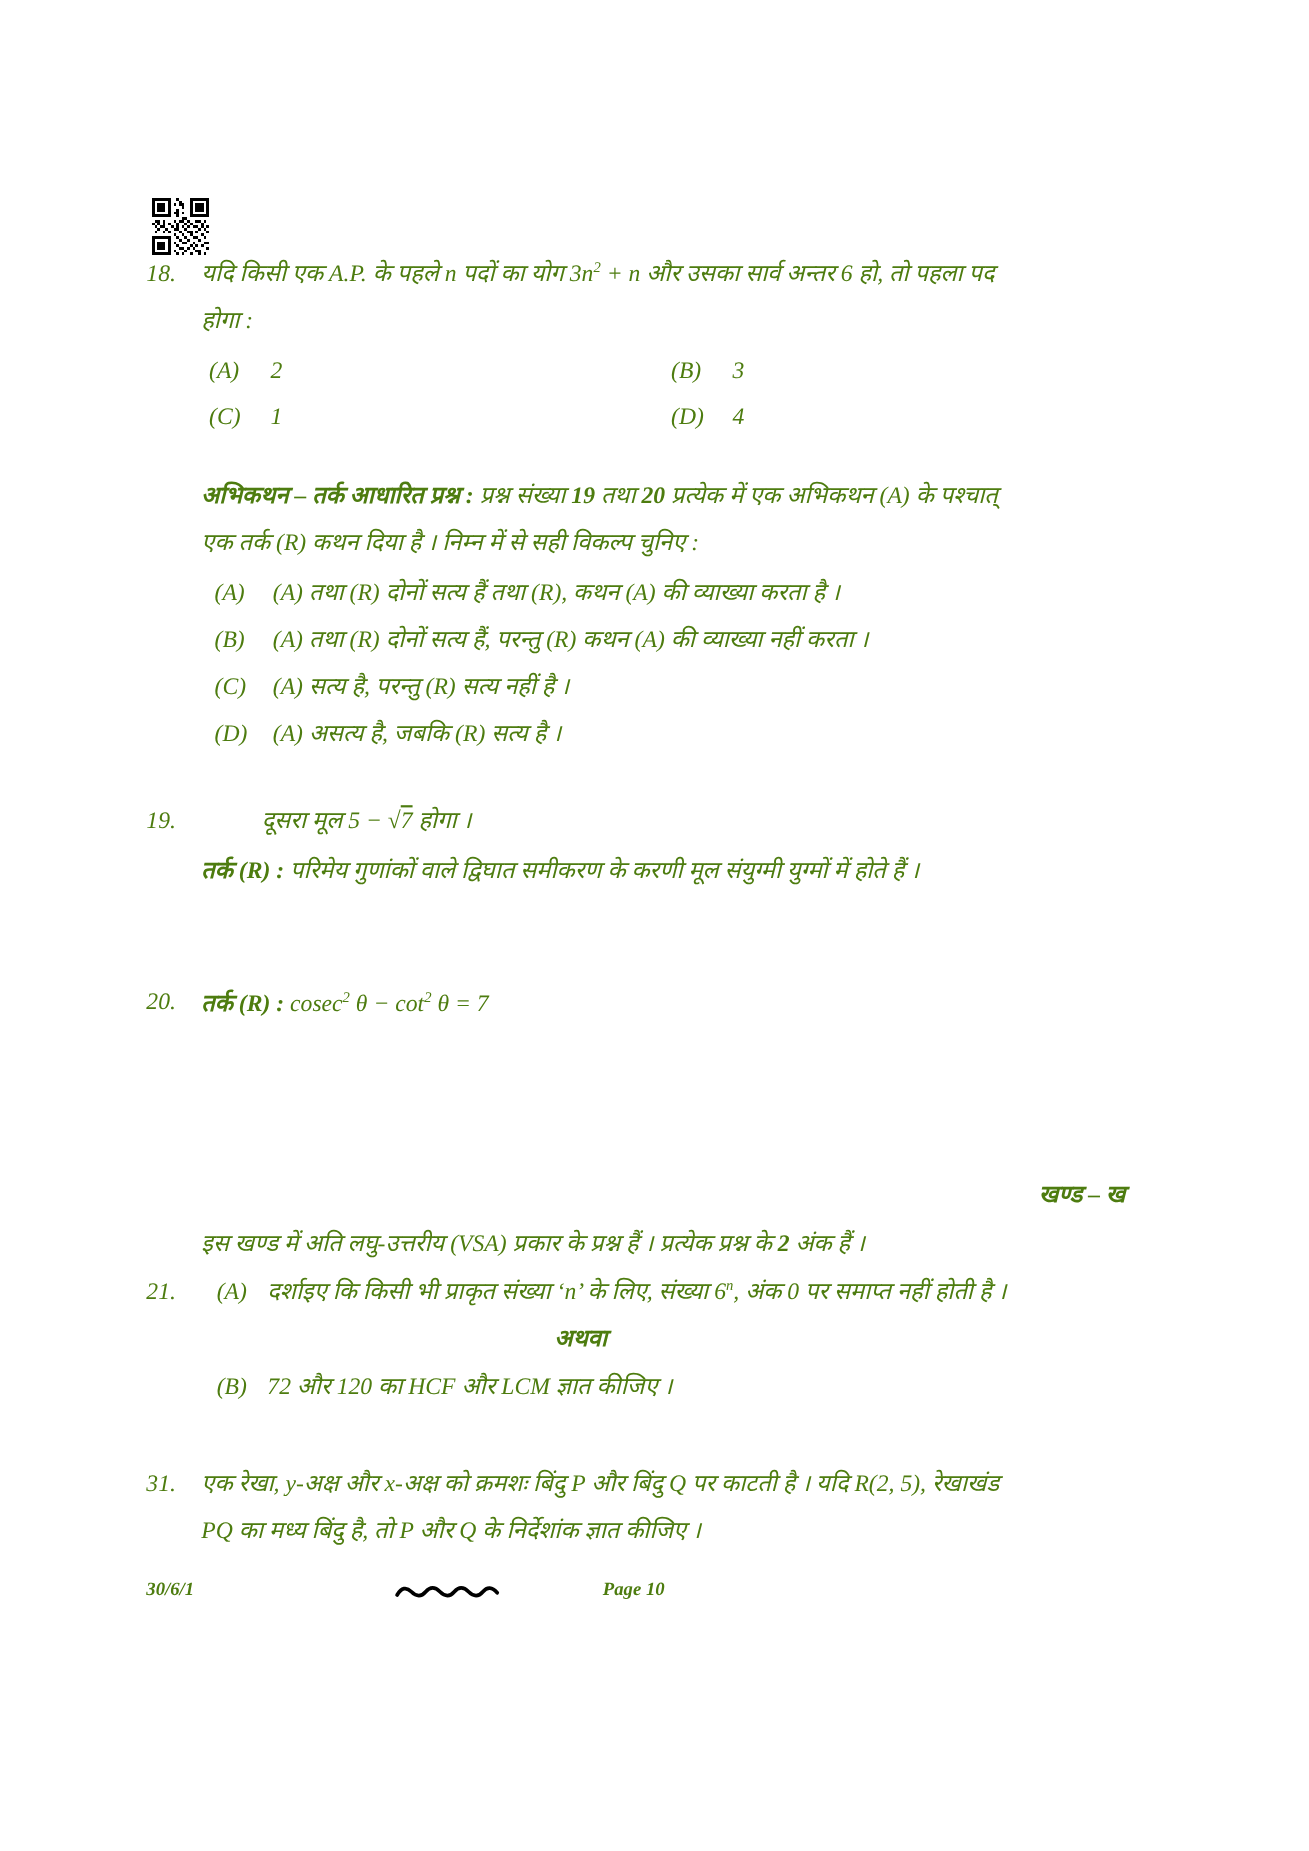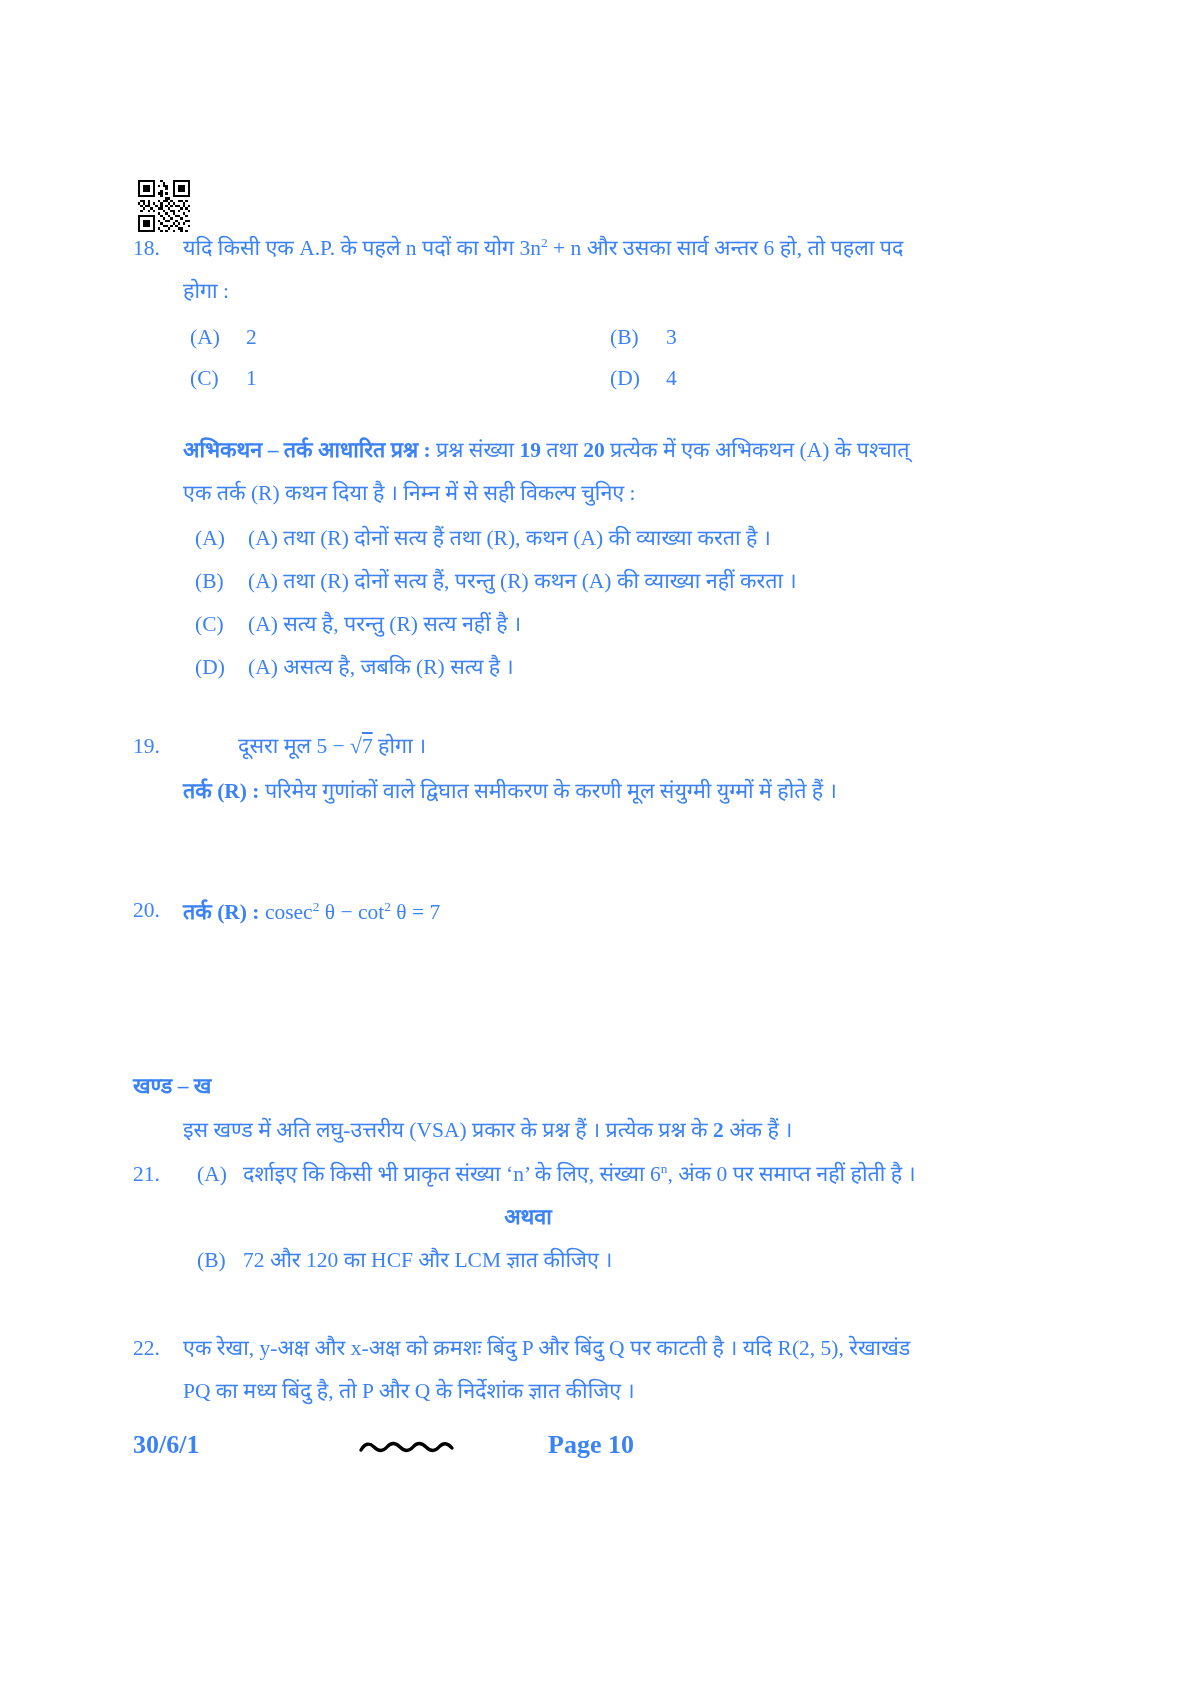--- a/index.html
+++ b/index.html
@@ -2,23 +2,24 @@
 <html><head>
 <meta charset="utf-8">
 <style>
   * { margin:0; padding:0; box-sizing:border-box; }
   html,body { background:#ffffff; }
   .page {
     position:relative;
     width:1190px; height:1683px;
     background:#ffffff;
     font-family:"Liberation Serif","DejaVu Serif",serif;
-    color:#3b82f6;
+    color:#4d7c0f;
     font-size:21.5px;
     overflow:hidden;
+    font-style:italic;
   }
   .abs { position:absolute; }
   .ln { line-height:43px; white-space:nowrap; }
   .b { font-weight:bold; }
   sup { font-size:62%; vertical-align:super; line-height:0; }
   .rad { text-decoration:overline; }
   .qrow { display:flex; }
   .qnum { width:50px; flex:0 0 50px; }
   .qbody { flex:1; }
   
@@ -29,22 +30,22 @@
   .olab { width:56px; }
   
   .ar-opt { display:flex; padding-left:12px; line-height:43px; white-space:nowrap; }
   .arlab { width:53px; flex:0 0 53px; }
   
   .indent55 { padding-left:55px; }
   
   .part { display:flex; padding-left:14px; }
   .plab { width:46px; flex:0 0 46px; }
   .or-line { width:690px; text-align:center; }
-  .section-head { text-align:left; }
-  .footer-text { font-weight:bold; font-size:26px; line-height:30px; white-space:nowrap; }
+  .section-head { text-align:right; }
+  .footer-text { font-weight:bold; font-size:17px; line-height:30px; white-space:nowrap; }
 </style>
 </head>
 <body>
 
 <div class="page">
 
   <svg class="abs" style="left:138px; top:180px;" width="52" height="52" viewBox="0 0 21 21" shape-rendering="crispEdges">
     <path fill="#000" d="M0,0h7v7h-7z M14,0h7v7h-7z M0,14h7v7h-7z"></path>
     <path fill="#fff" d="M1,1h5v5h-5z M15,1h5v5h-5z M1,15h5v5h-5z"></path>
     <path fill="#000" d="M2,2h3v3h-3z M16,2h3v3h-3z M2,16h3v3h-3z"></path>
@@ -140,21 +141,21 @@
         <div class="part ln">
           <span class="plab">(B)</span>
           <span>72 और 120 का HCF और LCM ज्ञात कीजिए ।</span>
         </div>
       </div>
     </div>
   </div>
 
   <div class="abs" style="left:133px; top:1327px; width:880px;">
     <div class="qrow">
-      <div class="qnum ln">22.</div>
+      <div class="qnum ln">31.</div>
       <div class="qbody">
         <div class="ln">एक रेखा, y-अक्ष और x-अक्ष को क्रमशः बिंदु P और बिंदु Q पर काटती है । यदि R(2, 5), रेखाखंड</div>
         <div class="ln">PQ का मध्य बिंदु है, तो P और Q के निर्देशांक ज्ञात कीजिए ।</div>
       </div>
     </div>
   </div>
 
   <div class="abs footer-text" style="left:133px; top:1430px;">30/6/1</div>
 
   <svg class="abs" style="left:357px; top:1438px;" width="100" height="20" viewBox="0 0 100 20">

